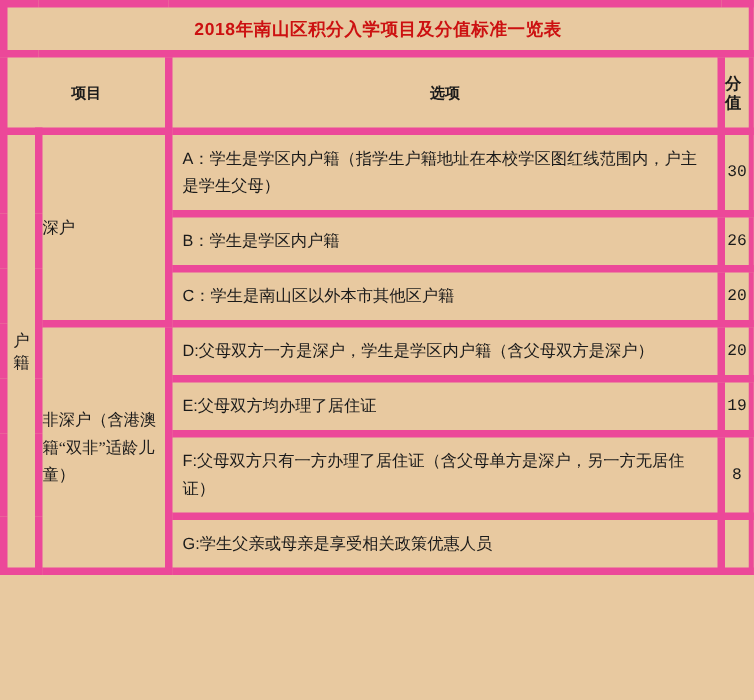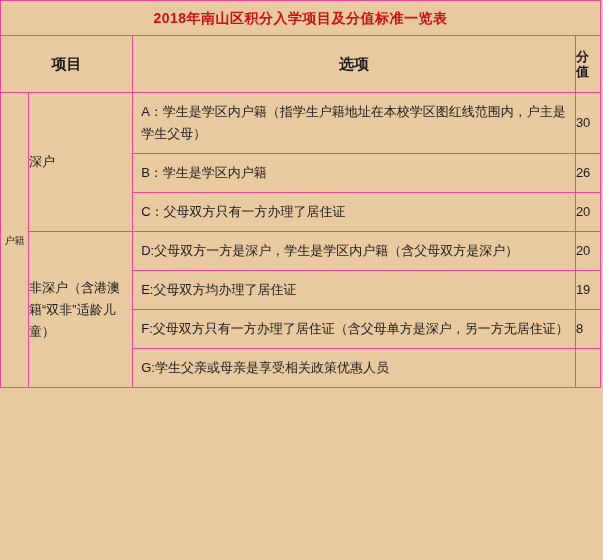--- a/index.html
+++ b/index.html
@@ -21,21 +21,21 @@
     box-sizing: border-box;
     background: #e8c9a0;
   }
   table.main {
     border-collapse: collapse;
     width: 601px;
     margin: 0;
     table-layout: fixed;
   }
   table.main td {
-    border: 1px solid #ec4899;
+    border: 6px solid #ec4899;
     padding: 0;
     vertical-align: middle;
     background: #e8c9a0;
     margin-left: 15px;
   }
   .title-cell {
     height: 34px;
     text-align: center;
     vertical-align: middle;
     border: 1px solid #8a2f12;
@@ -43,52 +43,55 @@
   .title-text {
     color: #cc1111;
     font-size: 14px;
     font-weight: bold;
     letter-spacing: 0.5px;
     line-height: 18px;
   }
   .hdr {
     text-align: center;
     font-weight: bold;
-    font-size: 15px;
+    font-size: 12px;
     height: 56px;
   }
   .hdr-score {
     text-align: left;
     font-weight: bold;
     font-size: 13px;
     line-height: 15px;
     padding: 0 2px;
   }
   .cell-text {
     font-size: 13px;
     line-height: 22px;
     padding: 8px 6px 8px 8px;
     display: block;
   }
   .vert-label {
-    font-size: 10px;
+    font-size: 13px;
     line-height: 17px;
     text-align: center;
     padding: 2px;
     word-break: break-all;
   }
   .score-cell {
+    text-align: center;
     font-size: 13px;
     line-height: 20px;
     padding: 4px 2px;
+    font-family: Liberation Mono, monospace;
   }
   .group-cell {
     font-size: 13px;
     line-height: 22px;
     padding: 6px 6px;
+    font-family: Liberation Serif, serif;
   }
   .w-group { width: 28px; }
   .w-sub { width: 104px; }
   .w-opt { width: 442px; }
   .w-score { width: 25px; }
 </style>
 </head>
 <body>
 
 <div class="page">
@@ -120,21 +123,21 @@
         <td class="score-cell">30</td>
       </tr>
       <tr>
         <td>
           <span class="cell-text">B：学生是学区内户籍</span>
         </td>
         <td class="score-cell">26</td>
       </tr>
       <tr>
         <td>
-          <span class="cell-text">C：父母双方只有一方办理了居住证</span>
+          <span class="cell-text">C：学生是南山区以外本市其他区户籍</span>
         </td>
         <td class="score-cell">20</td>
       </tr>
 
       <tr>
         <td class="group-cell" rowspan="4">非深户（含港澳籍“双非”适龄儿童）</td>
         <td>
           <span class="cell-text">D:父母双方一方是深户，学生是学区内户籍（含父母双方是深户）</span>
         </td>
         <td class="score-cell">20</td>

